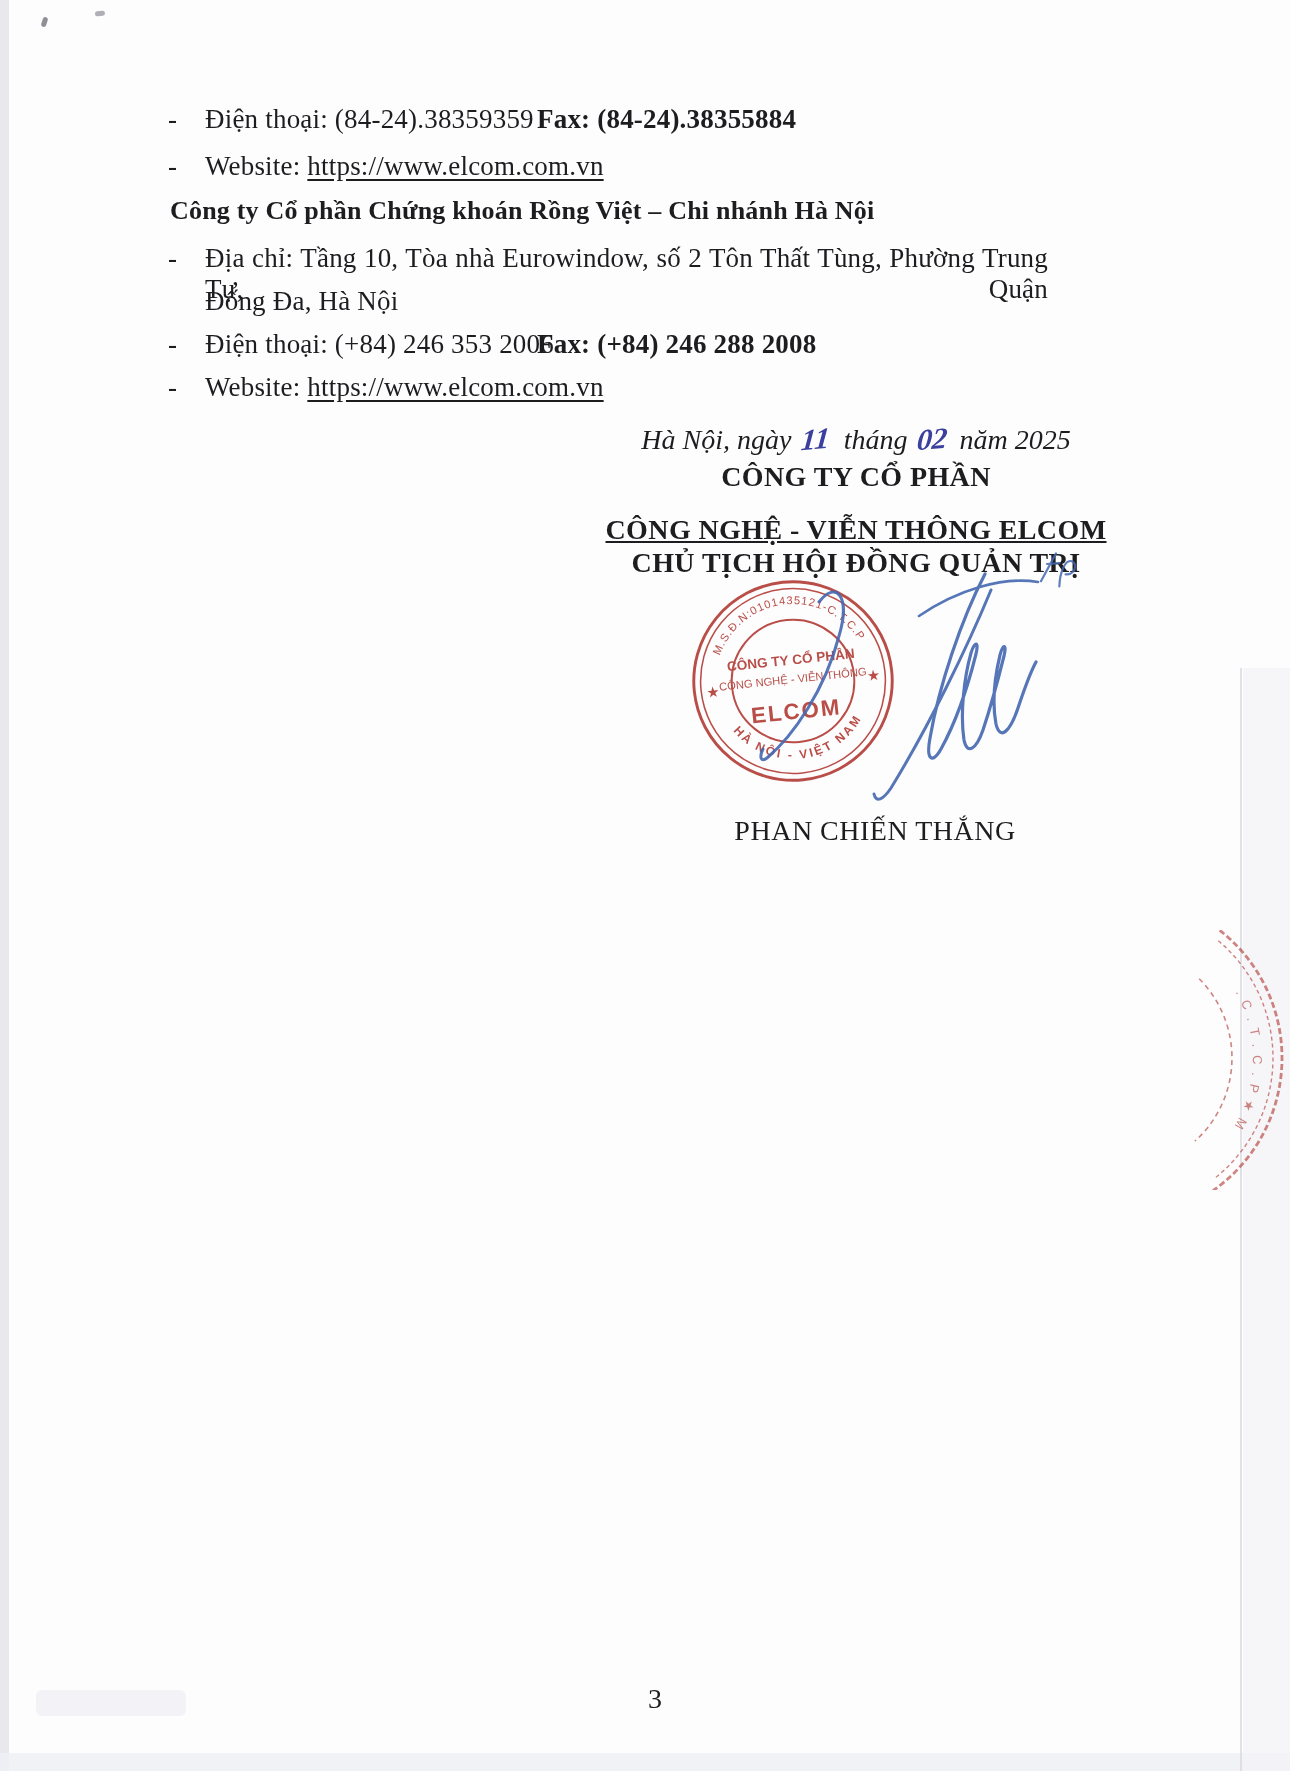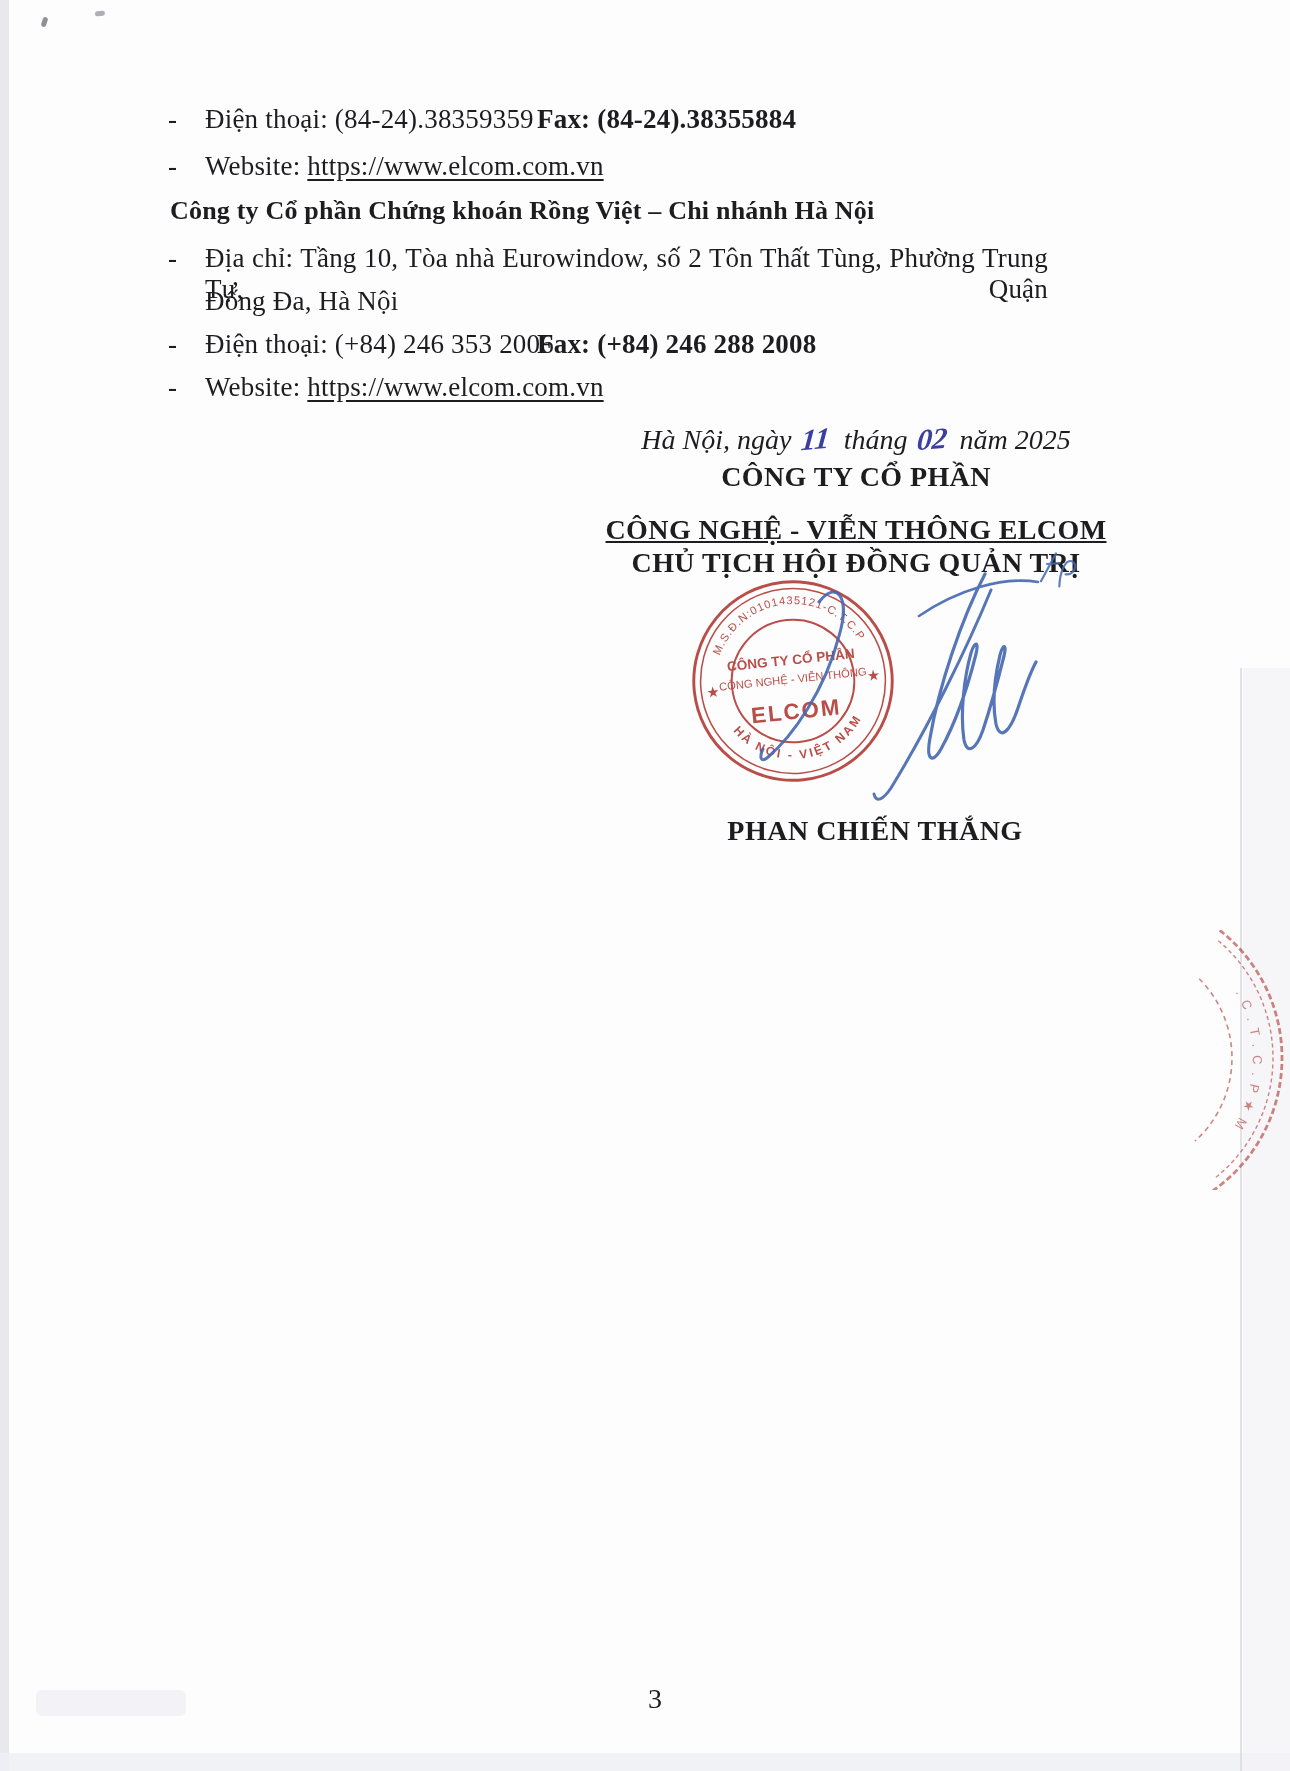--- a/index.html
+++ b/index.html
@@ -26,21 +26,21 @@
   .bold-head{font-weight:bold;letter-spacing:.2px;}
   .addr-just{width:843px;white-space:normal;text-align:justify;text-align-last:justify;}
 
   
   .center-line{position:absolute;left:856px;transform:translateX(-50%);white-space:nowrap;}
   .date-line{font-style:italic;font-size:28px;}
   .ink{color:#3b3f9e;font-weight:600;font-size:30px;display:inline-block;transform:skewX(-10deg) rotate(-5deg);}
   .ink-day{margin:0 14px 0 10px;}
   .ink-month{margin:0 12px 0 10px;}
   .co-line{font-weight:bold;font-size:28px;letter-spacing:.4px;}
-  .name-line{position:absolute;left:875px;transform:translateX(-50%);font-weight:bold;font-size:28px;letter-spacing:.5px;white-space:nowrap;}
+  .name-line{position:absolute;left:875px;transform:translateX(-50%);font-weight:normal;font-size:28px;letter-spacing:.5px;white-space:nowrap;}
   .page-num{position:absolute;left:648px;top:1683px;font-size:28px;}
 
   .stamp-svg{position:absolute;left:686px;top:574px;width:214px;height:214px;transform:rotate(-6deg);z-index:2;}
   .sig-svg{position:absolute;left:733px;top:556px;width:310px;height:255px;z-index:3;}
   .tp-svg{position:absolute;left:1034px;top:548px;width:48px;height:46px;z-index:3;}
   .edge-stamp-svg{position:absolute;left:1150px;top:930px;width:140px;height:260px;z-index:2;}
 </style>
 </head>
 <body>
 

